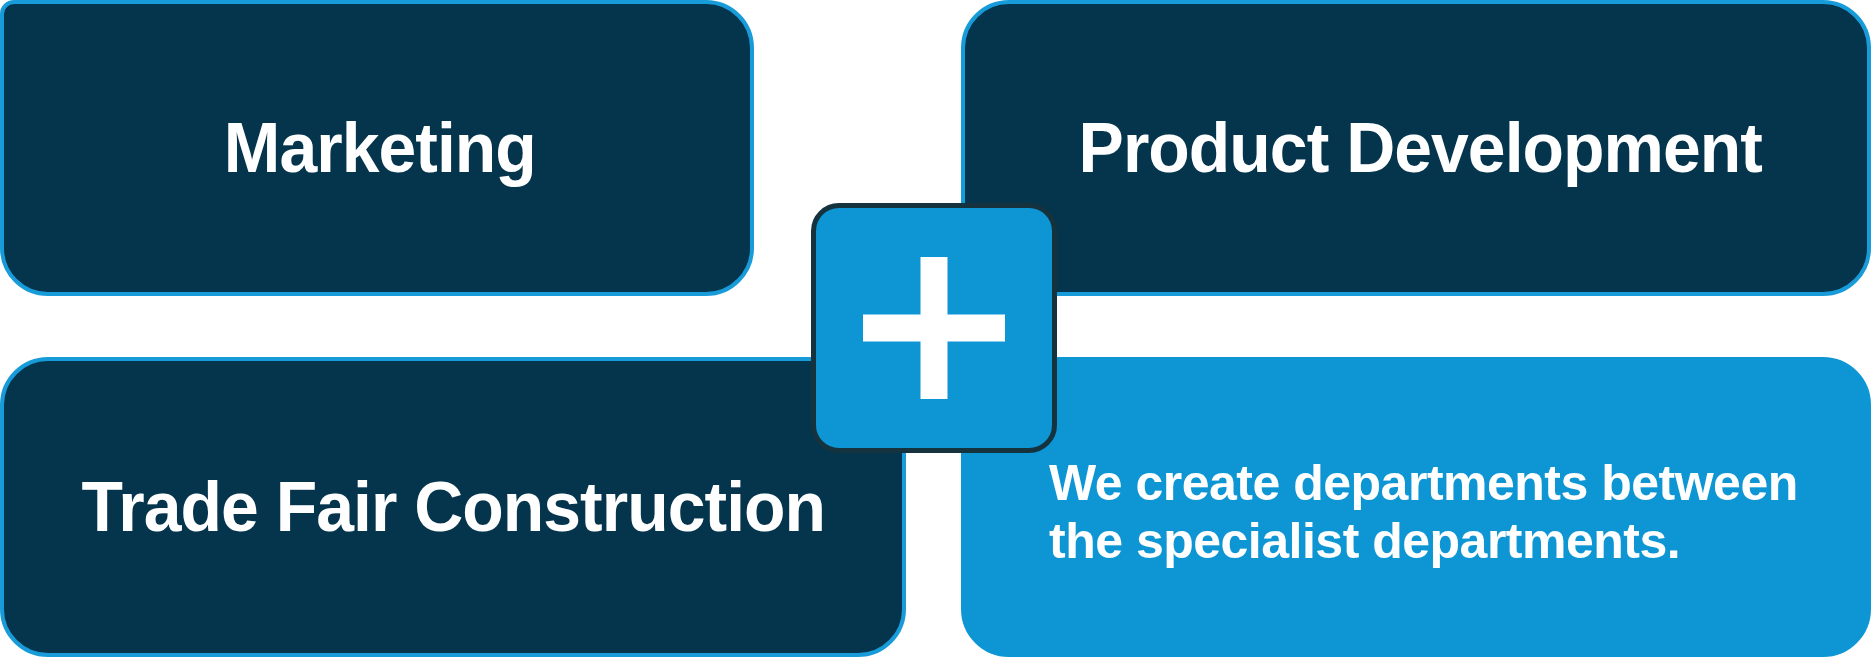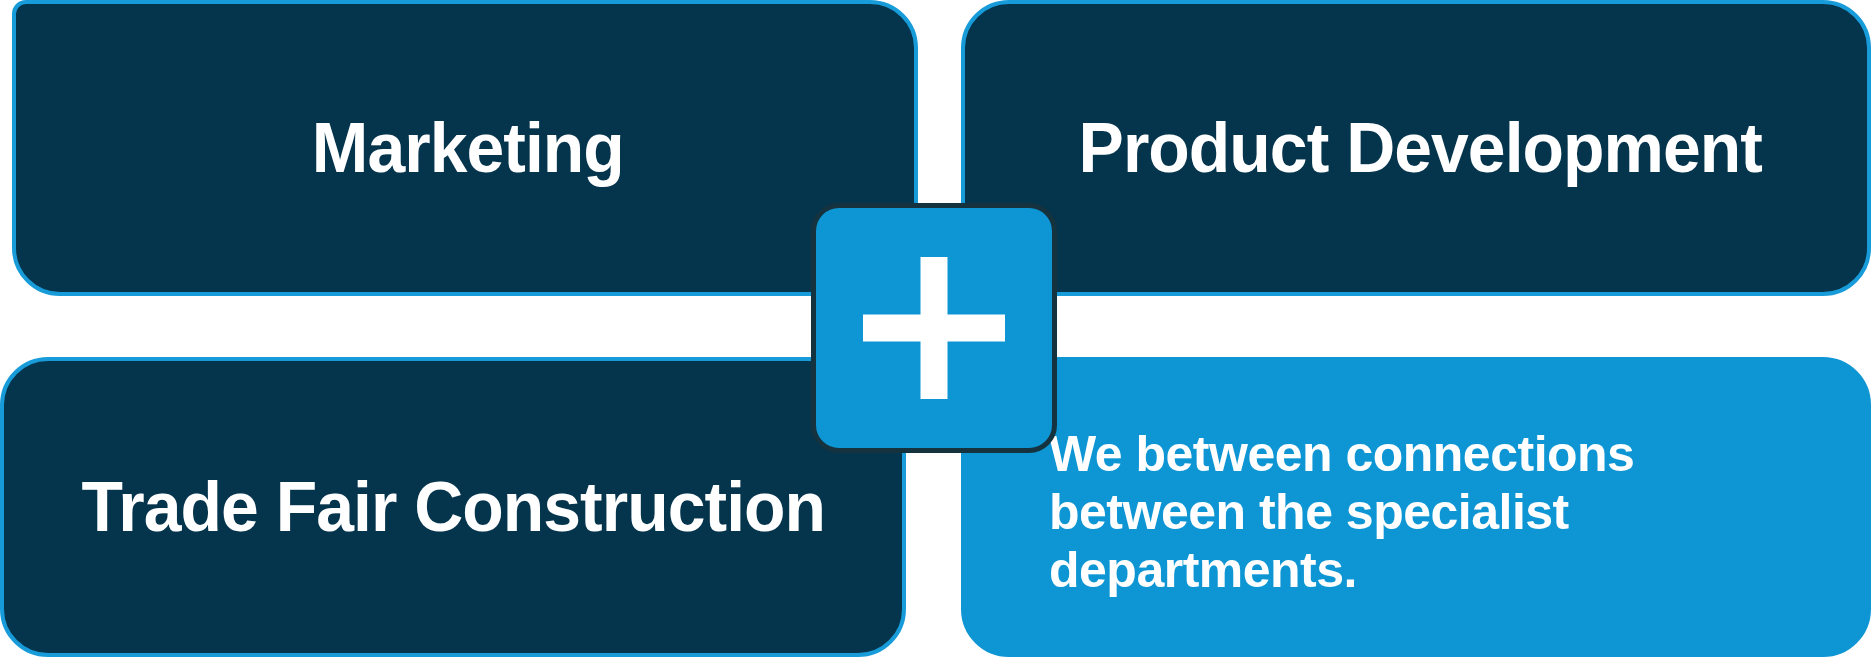--- a/index.html
+++ b/index.html
@@ -25,21 +25,21 @@
     position: absolute;
     border: 4px solid var(--stroke-blue);
     border-radius: 48px;
     display: flex;
     align-items: center;
     justify-content: center;
   }
   .box.dark { background: var(--dark-navy); }
   .box.blue { background: var(--bright-blue); border-color: var(--bright-blue); }
 
-  .box-tl { left: 12px;   top: 0px;   width: 906px; height: 296px; border-top-left-radius: 14px; padding-left: 6px; }
+  .box-tl { left: 0px;   top: 0px;   width: 754px; height: 296px; border-top-left-radius: 14px; padding-left: 6px; }
   .box-tr { left: 961px; top: 0px;   width: 910px; height: 296px; padding-left: 8px; }
   .box-bl { left: 0px;   top: 357px; width: 906px; height: 300px; }
   .box-br { left: 961px; top: 357px; width: 910px; height: 300px;
             justify-content: flex-start; }
 
   .box-label {
     color: var(--text-color);
     font-size: 70px;
     font-weight: bold;
     letter-spacing: -1px;
@@ -88,21 +88,21 @@
 
   <div class="box dark box-tr">
     <span class="box-label">Product Development</span>
   </div>
 
   <div class="box dark box-bl">
     <span class="box-label">Trade Fair Construction</span>
   </div>
 
   <div class="box blue box-br">
-    <div class="box-message">We between connections between the specialist departments.</div>
+    <div class="box-message">We create departments between the specialist departments.</div>
   </div>
 
   <div class="plus-badge">
     <div class="plus-bar h"></div>
     <div class="plus-bar v"></div>
   </div>
 
 </div>
 
 </body></html>

